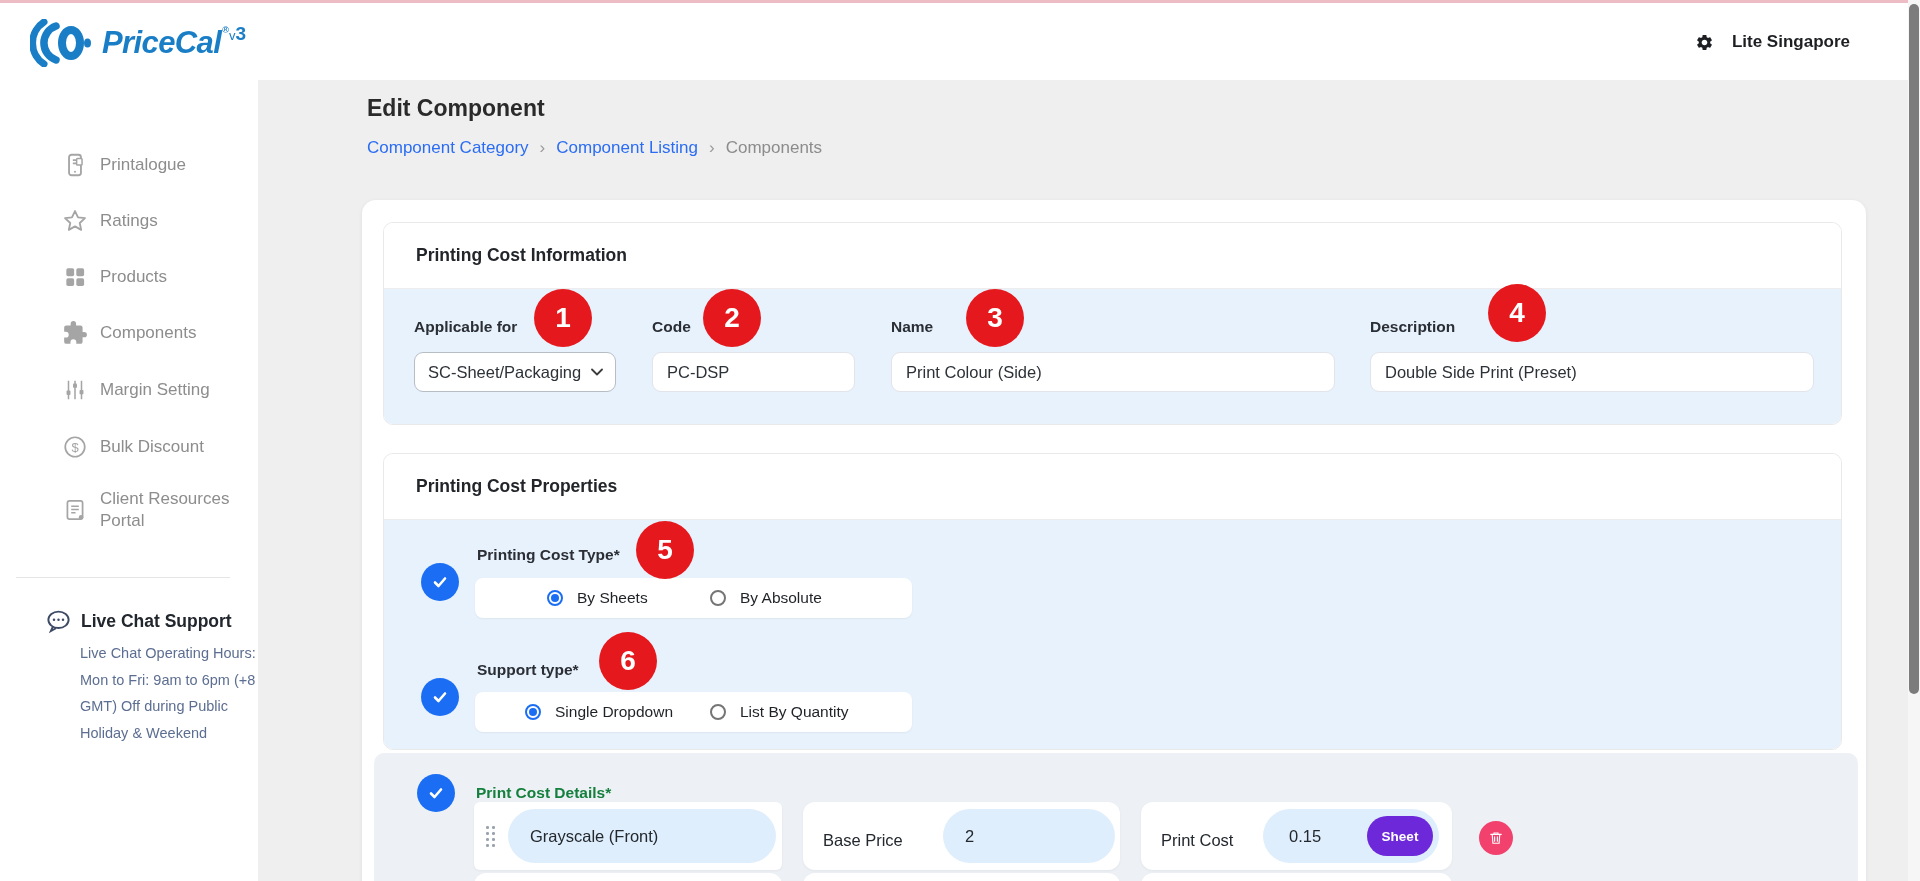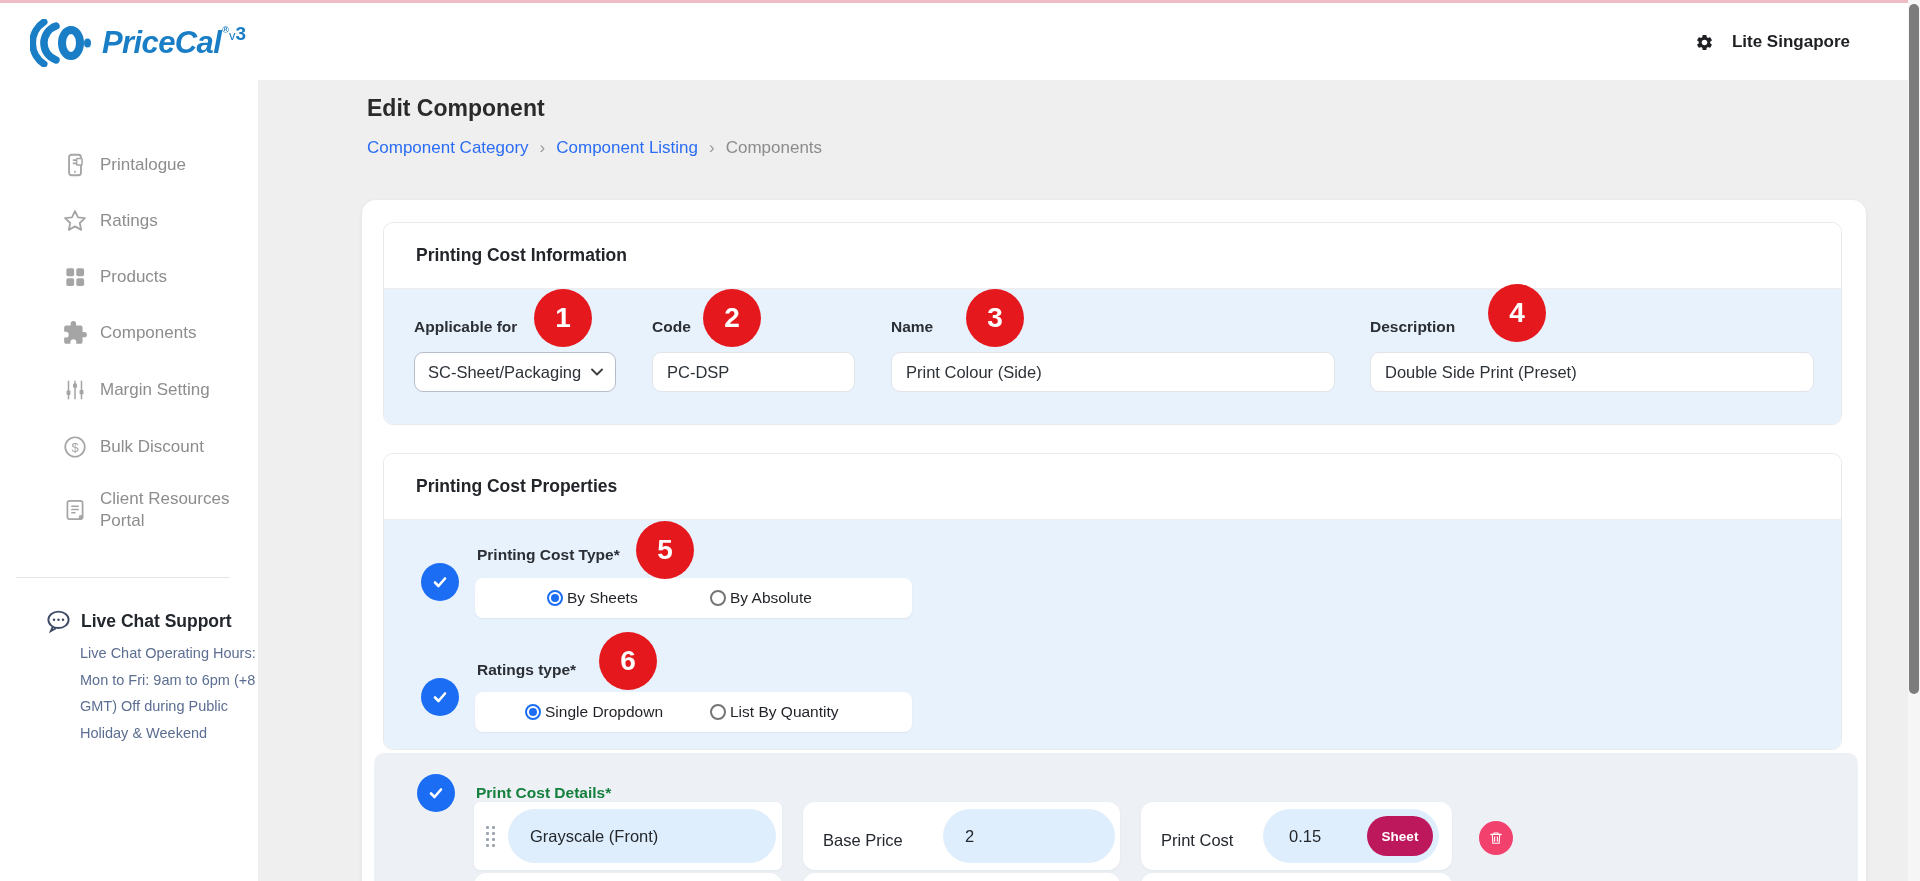--- a/index.html
+++ b/index.html
@@ -53,35 +53,35 @@
   .select-ctl { border:1px solid #b6bdc5; display:flex; align-items:center; justify-content:space-between; padding:0 12px 0 13px; cursor:pointer; }
   .input-ctl { border:1px solid #e1e4e8; width:100%; padding:0 14px; font-family:"Liberation Sans",sans-serif; font-size:16.5px; color:#2d3238; outline:none; }
   .badge { position:absolute; width:58px; height:58px; border-radius:50%; background:#e5191d; color:#fff; font-size:28px; font-weight:700; display:flex; align-items:center; justify-content:center; z-index:3; }
 
   
   .props-card { top:253px; height:297px;text-align:center; }
   .props-body { position:relative; height:231px; background:#e8f2fc; }
   .check-circle { position:absolute; width:38px; height:38px; border-radius:50%; background:#1b6ef3; display:flex; align-items:center; justify-content:center; cursor:pointer; }
   .toggle-label { position:absolute; font-size:15.5px; font-weight:700; color:#2b2f35; }
   .radio-box { position:absolute; width:437px; height:40px; background:#fff; border-radius:8px; box-shadow:0 1px 2px rgba(0,0,0,.05); }
-  .radio-pair { position:absolute; top:0; height:40px; display:flex; align-items:center; gap:4px; font-size:15.5px; color:#1f2227; cursor:pointer; }
+  .radio-pair { position:absolute; top:0; height:40px; display:flex; align-items:center; gap:14px; font-size:15.5px; color:#1f2227; cursor:pointer; }
   .radio { width:16px; height:16px; border-radius:50%; border:2px solid #757575; background:#fff; position:relative; flex:0 0 auto; }
   .radio.sel { border-color:#1b6ef3; }
   .radio.sel::after { content:""; position:absolute; left:2px; top:2px; width:8px; height:8px; border-radius:50%; background:#1b6ef3; }
 
   
   .details-section { position:absolute; left:12px; top:553px; width:1484px; height:400px; background:#edf1f5; border-radius:10px; }
   .detail-label { position:absolute; left:102px; top:31px; font-size:15.5px; font-weight:700; color:#15803d; }
   .dcard { position:absolute; top:49px; height:68px; background:#fff; border-radius:12px; box-shadow:0 1px 3px rgba(0,0,0,.05); }
   .dcard.partial { top:120px; height:40px; }
   .drag-handle { position:absolute; left:12px; top:24px; display:grid; grid-template-columns:repeat(2, 3px); grid-auto-rows:3px; gap:3px 3px; }
   .drag-handle i { width:2.6px; height:2.6px; border-radius:50%; background:#9aa3ad; }
   .pill { position:absolute; top:7px; height:54px; background:#dfeefc; border-radius:27px; display:flex; align-items:center; font-size:16.5px; color:#23282e; }
   .dcard-label { position:absolute; left:20px; top:0; height:76px; display:flex; align-items:center; font-size:16.5px; color:#23282e; }
-  .unit-btn { position:absolute; right:6px; top:7px; width:66px; height:40px; border-radius:20px; background:#be185d; color:#fff; font-size:13.5px; font-weight:700; display:flex; align-items:center; justify-content:center; cursor:pointer; }
+  .unit-btn { position:absolute; right:6px; top:7px; width:66px; height:40px; border-radius:20px; background:#6d28d9; color:#fff; font-size:13.5px; font-weight:700; display:flex; align-items:center; justify-content:center; cursor:pointer; }
   .trash-btn { position:absolute; left:1105px; top:68px; width:34px; height:34px; border-radius:50%; background:#f1416c; display:flex; align-items:center; justify-content:center; cursor:pointer; }
 
   
   .scroll-track { position:absolute; right:0; top:0; width:12px; height:881px; background:#f6f6f6; z-index:60; }
   .scroll-thumb { position:absolute; right:1px; top:4px; width:10px; height:690px; border-radius:5px; background:#7c7c7c; }
 </style>
 </head>
 <body>
 
 <div class="stage">
@@ -249,21 +249,21 @@
               <span class="radio"></span>
               <span>By Absolute</span>
             </div>
           </div>
 
           <div class="check-circle" style="left:37px; top:158px;">
             <svg width="20" height="20" viewBox="0 0 20 20" fill="none" stroke="#fff" stroke-width="2.6" stroke-linecap="round" stroke-linejoin="round">
                 <polyline points="5,10.5 8.5,14 15,6.5"></polyline>
               </svg>
           </div>
-          <div class="toggle-label" style="left:93px; top:141px;">Ratings type*</div>
+          <div class="toggle-label" style="left:93px; top:141px;">Support type*</div>
           <div class="badge" style="left:215px; top:112px;">6</div>
           <div class="radio-box" style="left:91px; top:172px;">
             <div class="radio-pair" style="left:50px;">
               <span class="radio sel"></span>
               <span>Single Dropdown</span>
             </div>
             <div class="radio-pair" style="left:235px;">
               <span class="radio"></span>
               <span>List By Quantity</span>
             </div>

